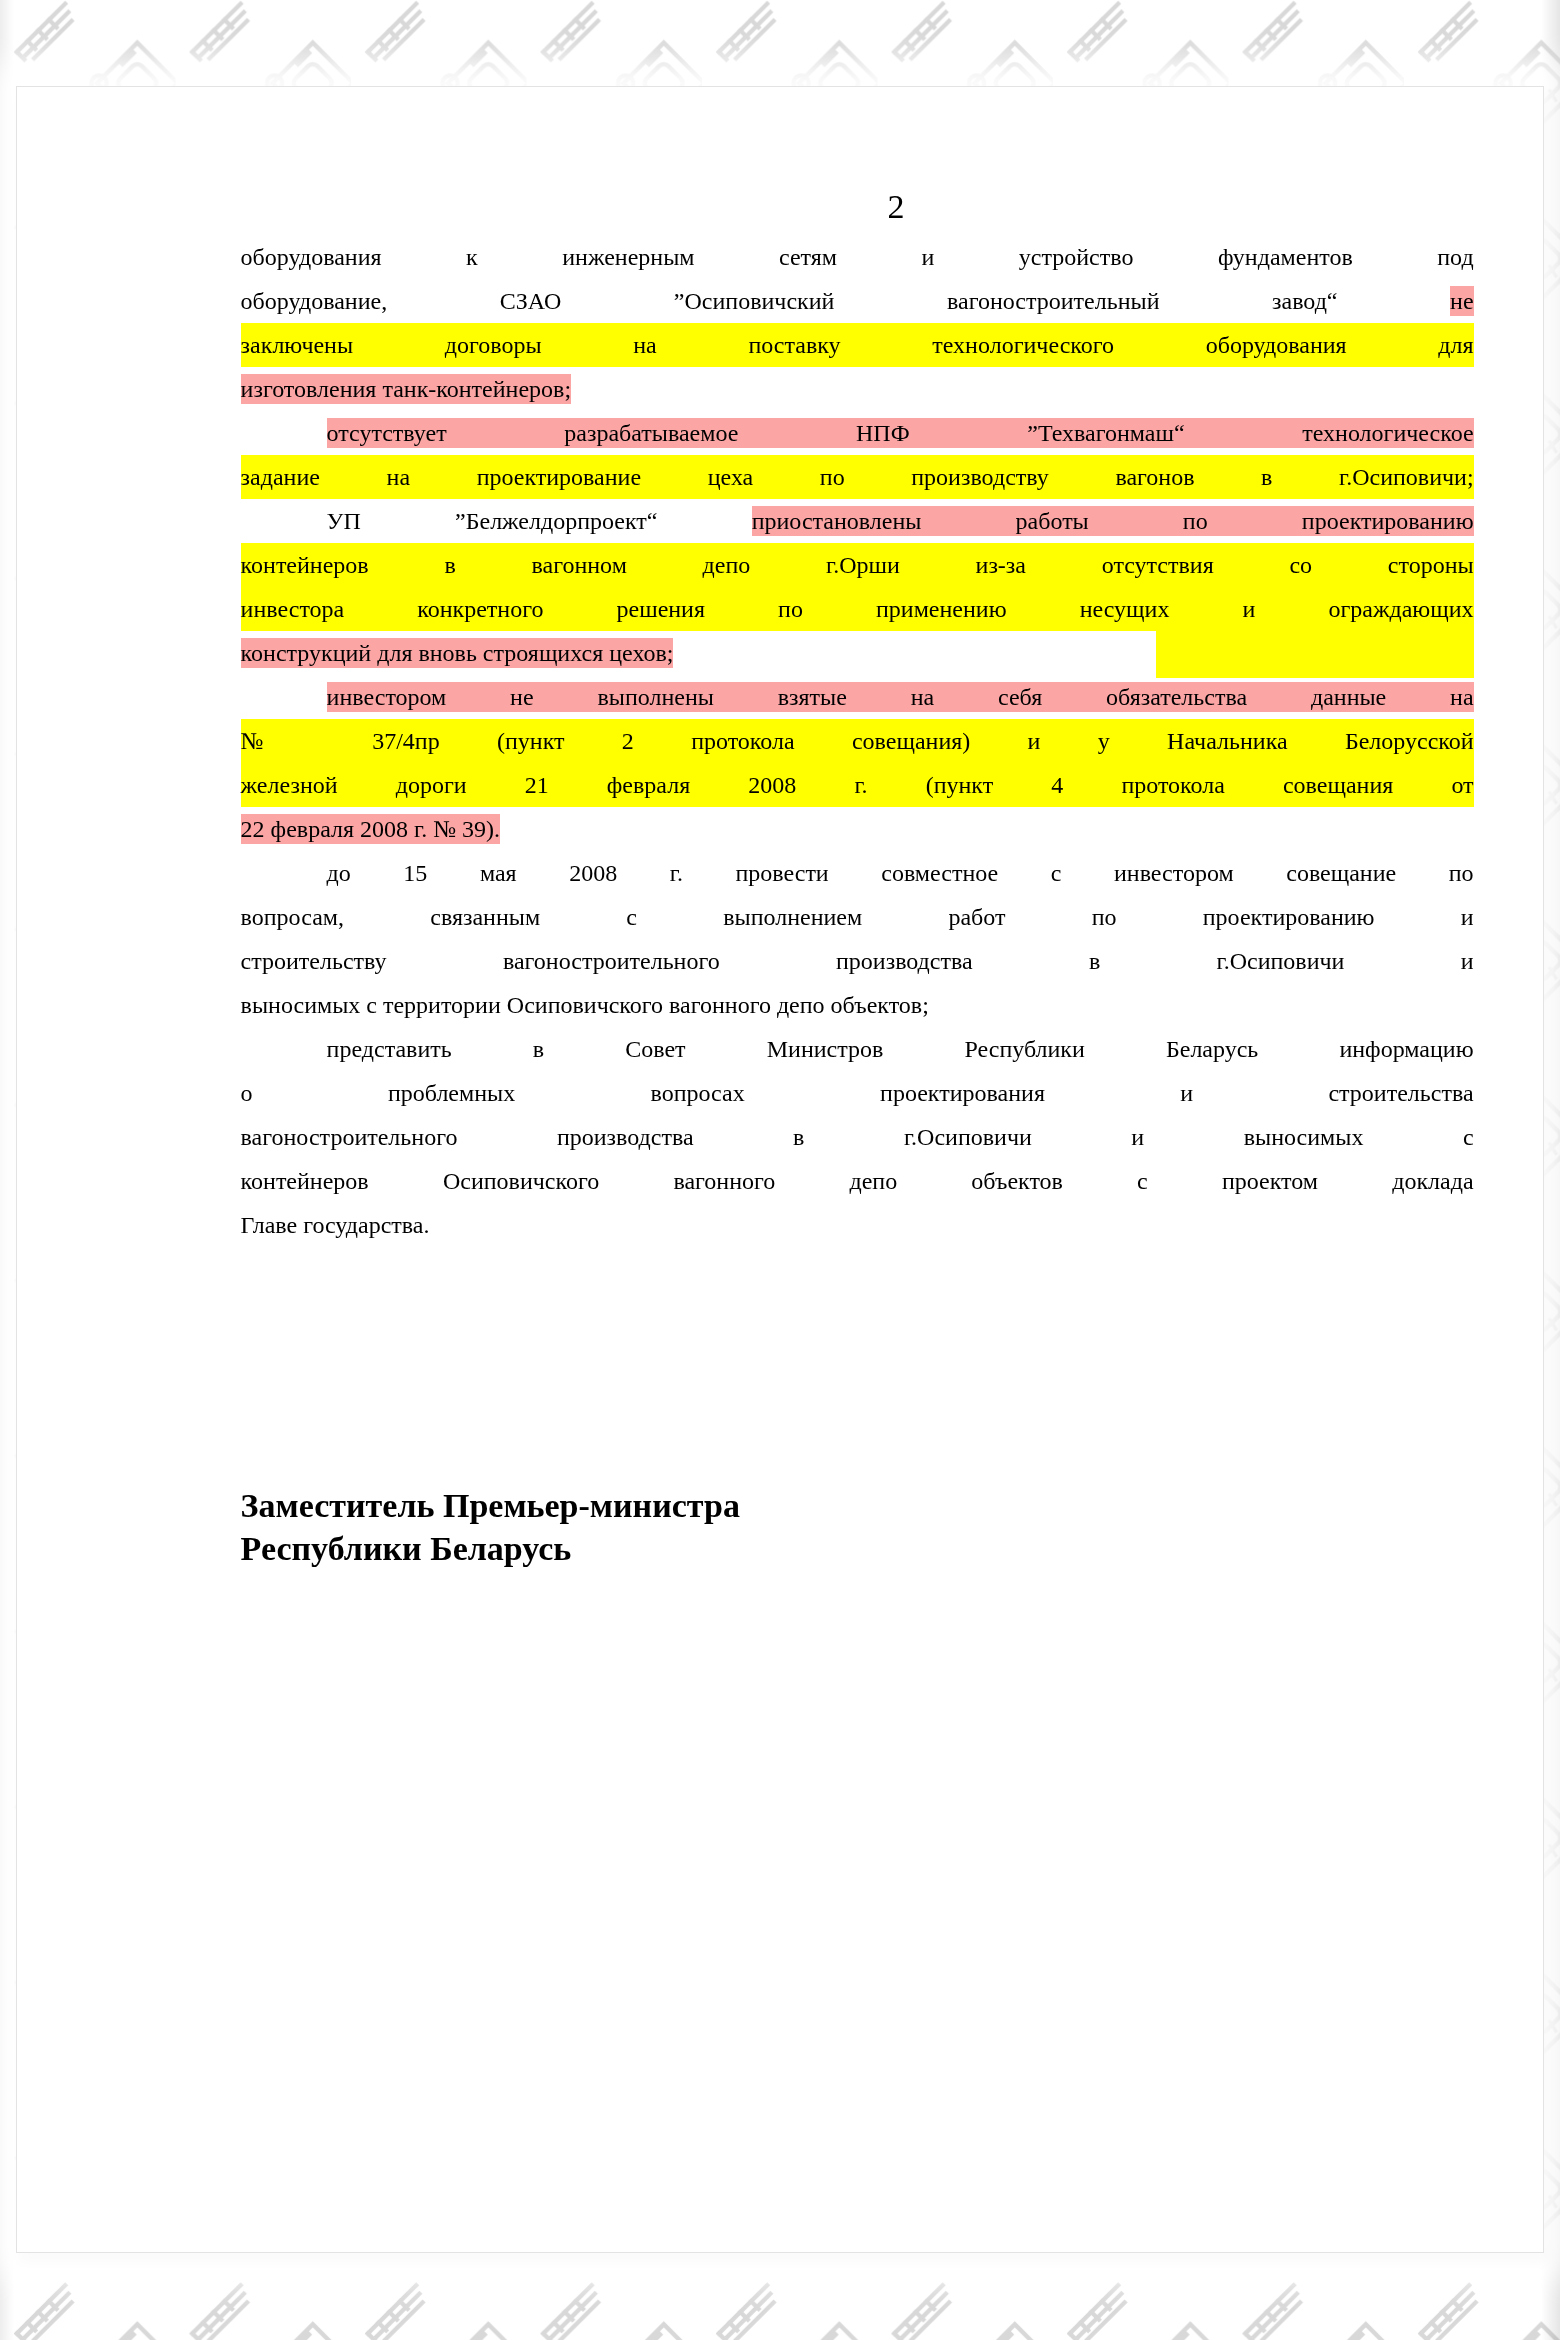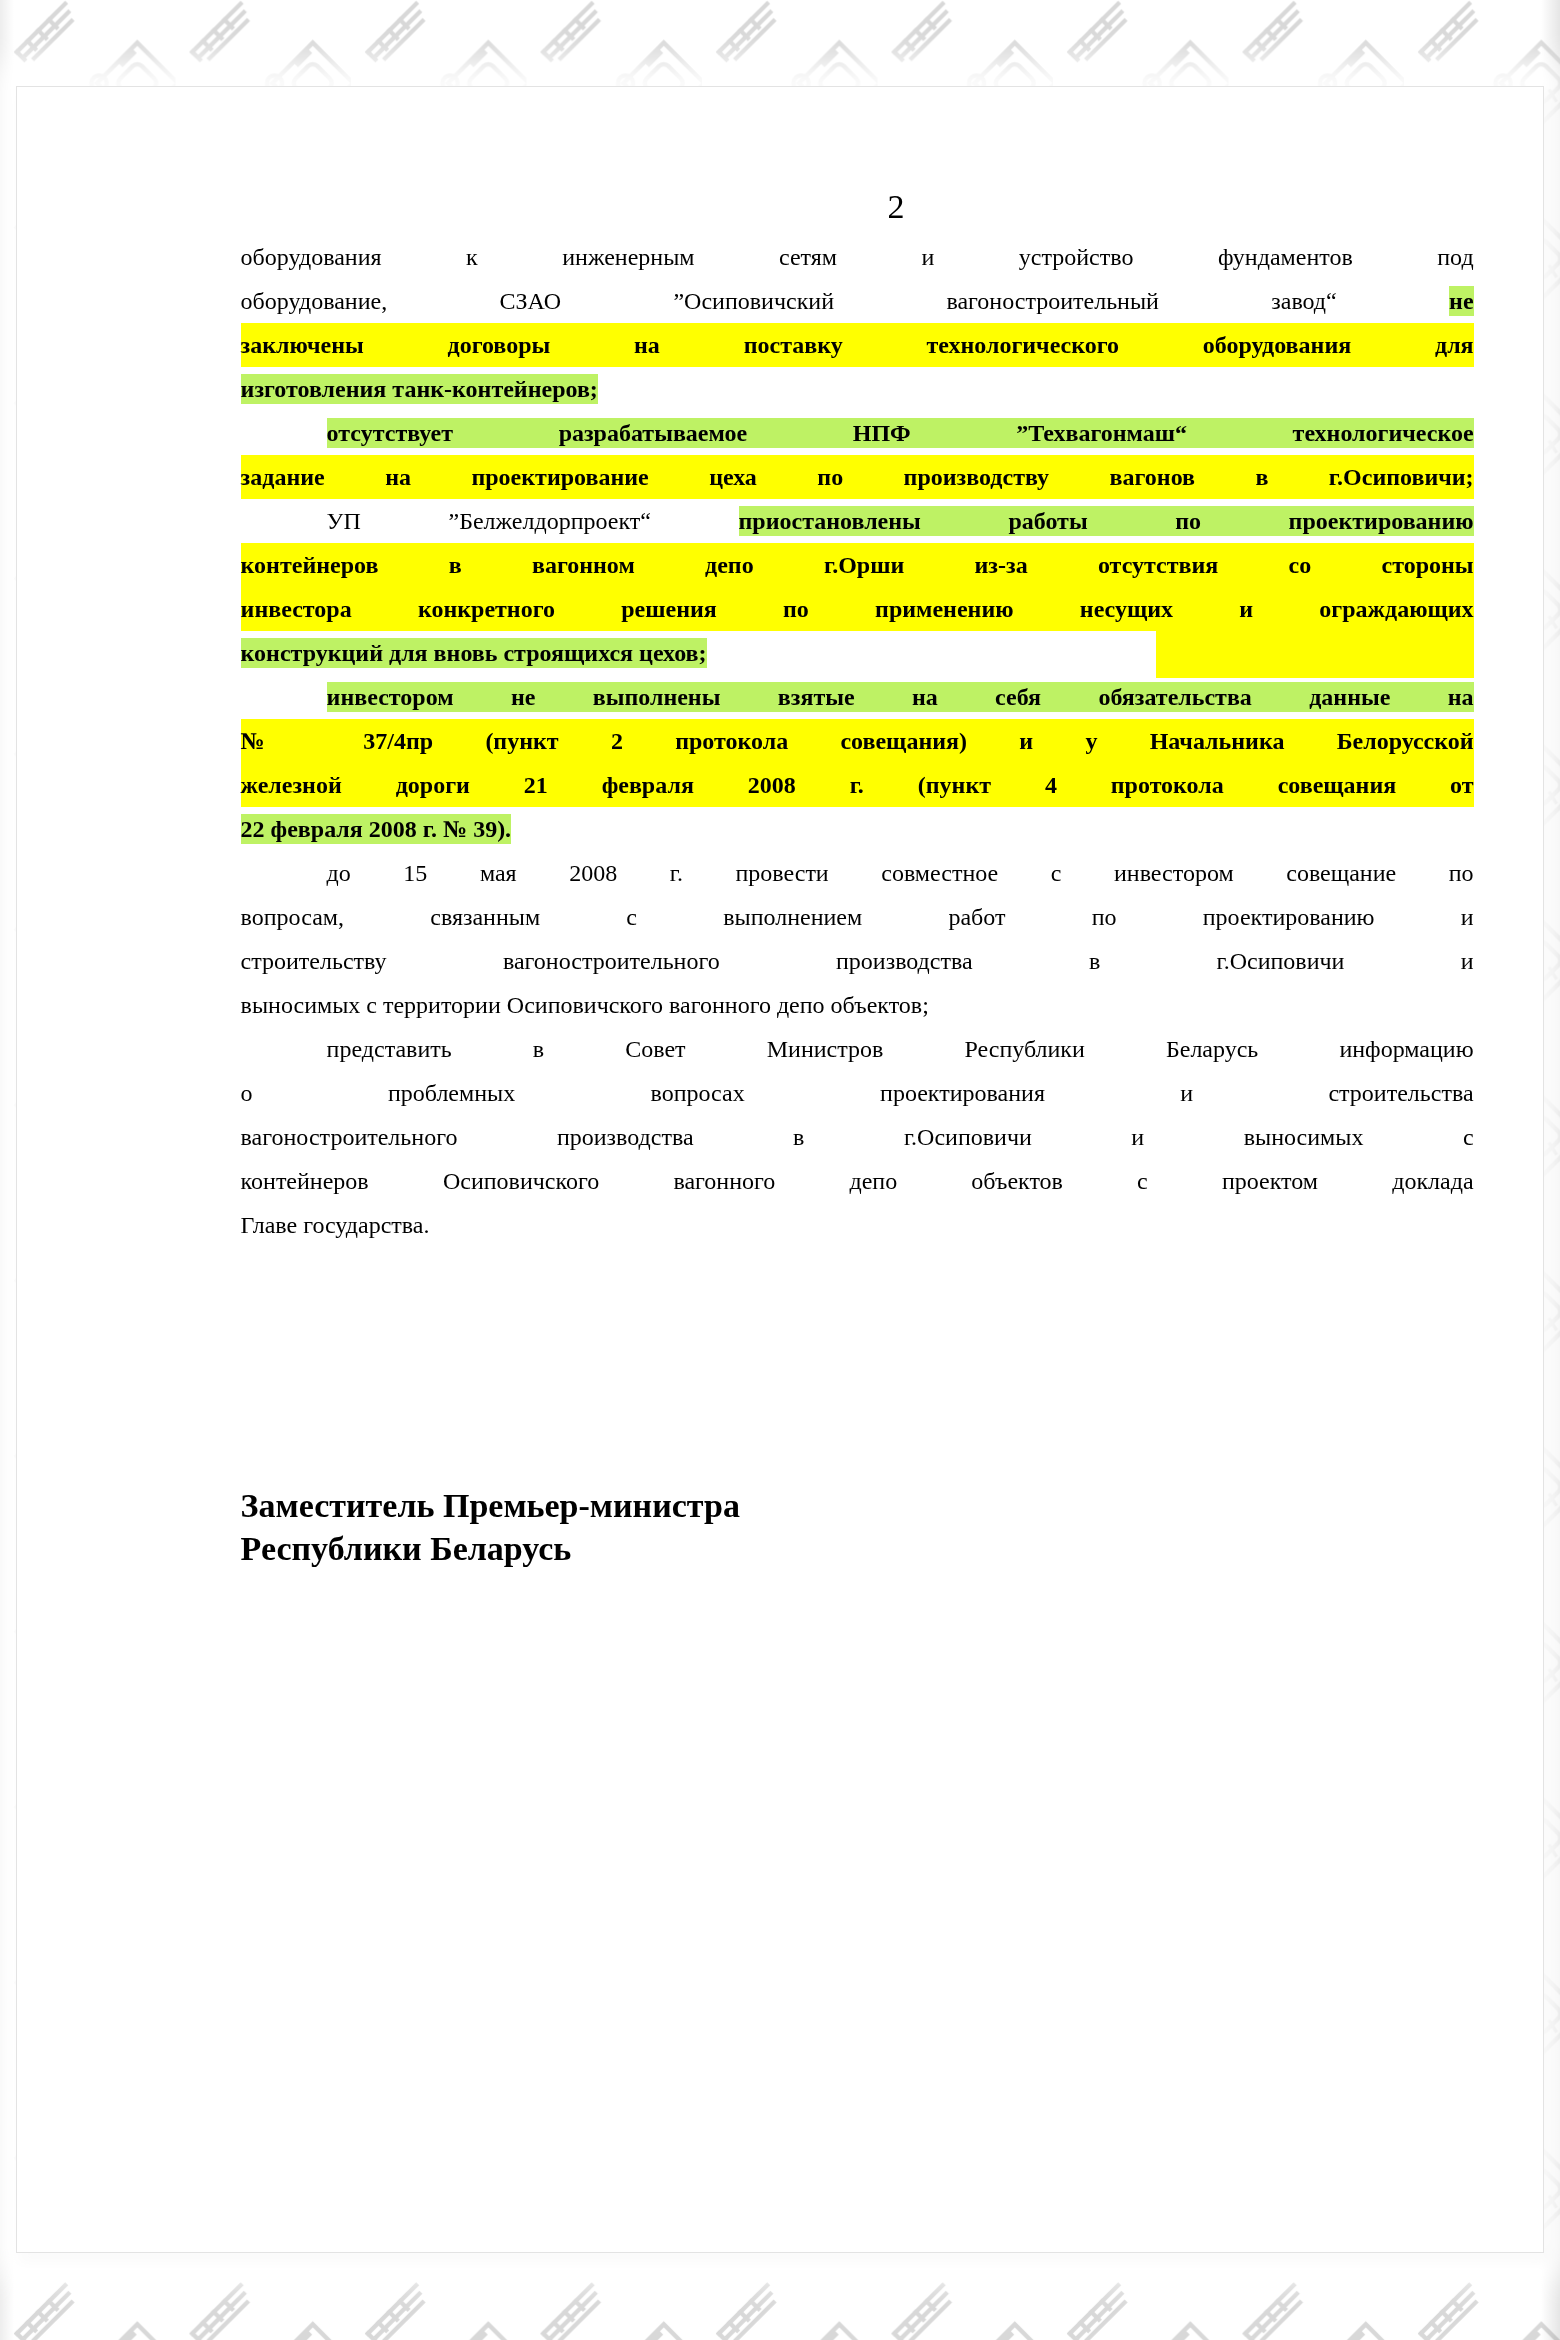--- a/index.html
+++ b/index.html
@@ -26,23 +26,23 @@
   }
   .text-block{
     position:absolute;left:224px;top:148px;width:1233px;
     font-size:24px;
   }
   .line{
     position:relative;height:44px;line-height:44px;
     text-justify:inter-word;
   }
   .line.stretch{text-align:justify;text-align-last:justify;}
-  .line.band{background:#ffff00;font-weight:bold;}
+  .line.band{background:#ffff00;}
   .line.indent{text-indent:86px;}
-  .line .hl{background:#bef264;padding:2px 0;font-weight:bold;}
+  .line .hl{background:#fca5a5;padding:2px 0;}
   .line .tail{position:absolute;top:-2.9px;height:50px;background:#ffff00;}
   .signature{
     position:absolute;left:224px;top:1397px;font-size:34px;line-height:43px;font-weight:bold;
   }
 </style>
 </head>
 <body>
 
 <svg class="backdrop" width="1560" height="2341" viewBox="0 0 1600 2400" xmlns="http://www.w3.org/2000/svg">
   <defs>

